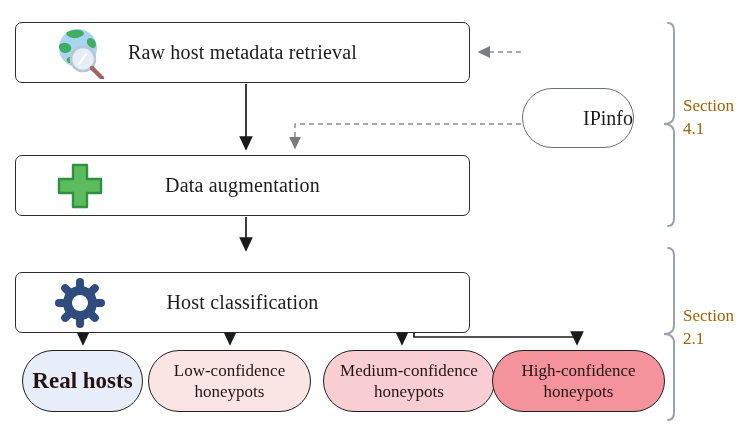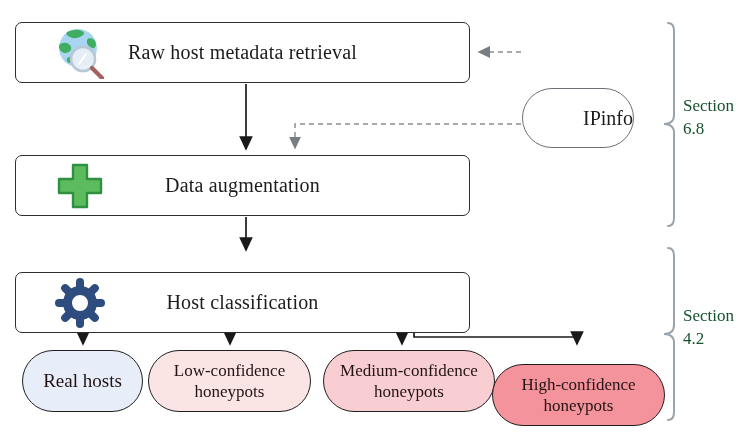--- a/index.html
+++ b/index.html
@@ -25,23 +25,23 @@
     background:#ffffff;border:1.4px solid #6a7076;border-radius:30px;
     display:flex;align-items:center;justify-content:center;z-index:1;box-sizing:border-box;
   }
   .source-capsule .label{font-size:20px;color:#1c1c1c;}
   .outcome-capsule{
     position:absolute;top:350px;height:62px;border:1.5px solid #1f1f1f;border-radius:31px;
     display:flex;flex-direction:column;align-items:center;justify-content:center;
     z-index:1;box-sizing:border-box;text-align:center;
   }
   .outcome-capsule .line{font-size:17px;line-height:1.25;color:#231313;}
-  .outcome-capsule.single .line{font-size:19px;}
+  .outcome-capsule.single .line{font-size:23px;font-weight:bold;}
   .section-label{
-    position:absolute;left:683px;z-index:1;color:#14532d;
+    position:absolute;left:683px;z-index:1;color:#a16207;
     font-size:17px;line-height:1.35;
   }
   .section-label span{display:block;}
 </style>
 </head>
 <body>
 
 <div class="canvas">
 
   <svg class="connectors" width="756" height="437" viewBox="0 0 756 437">
@@ -123,27 +123,27 @@
   <div class="outcome-capsule" style="left:148px;width:163px;background:#fbe4e4;text-align:center;">
     <span class="line">Low-confidence</span>
     <span class="line">honeypots</span>
   </div>
 
   <div class="outcome-capsule" style="left:323px;width:172px;background:#f9ced3;">
     <span class="line">Medium-confidence</span>
     <span class="line">honeypots</span>
   </div>
 
-  <div class="outcome-capsule" style="left:492px;width:173px;background:#f4939b;margin-top:14px;">
+  <div class="outcome-capsule" style="left:492px;width:173px;background:#f4939b;">
     <span class="line">High-confidence</span>
     <span class="line">honeypots</span>
   </div>
 
   <div class="section-label" style="top:95px;">
     <span>Section</span>
-    <span>6.8</span>
+    <span>4.1</span>
   </div>
   <div class="section-label" style="top:305px;">
     <span>Section</span>
-    <span>4.2</span>
+    <span>2.1</span>
   </div>
 
 </div>
 
 </body></html>

